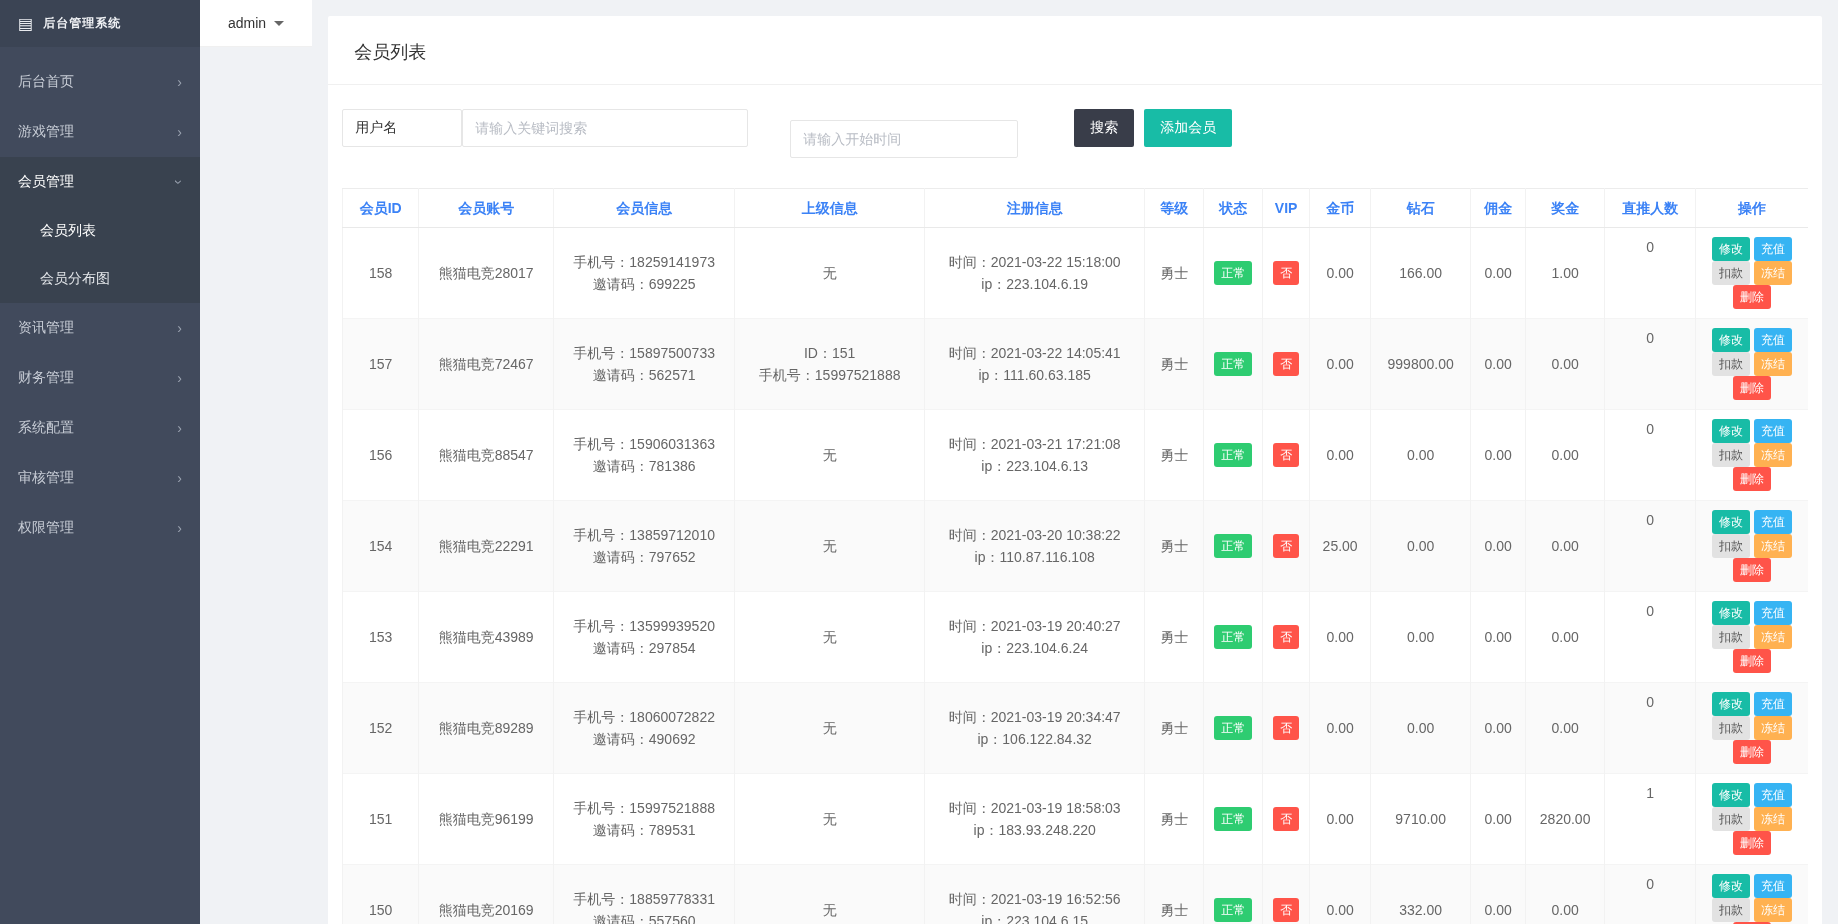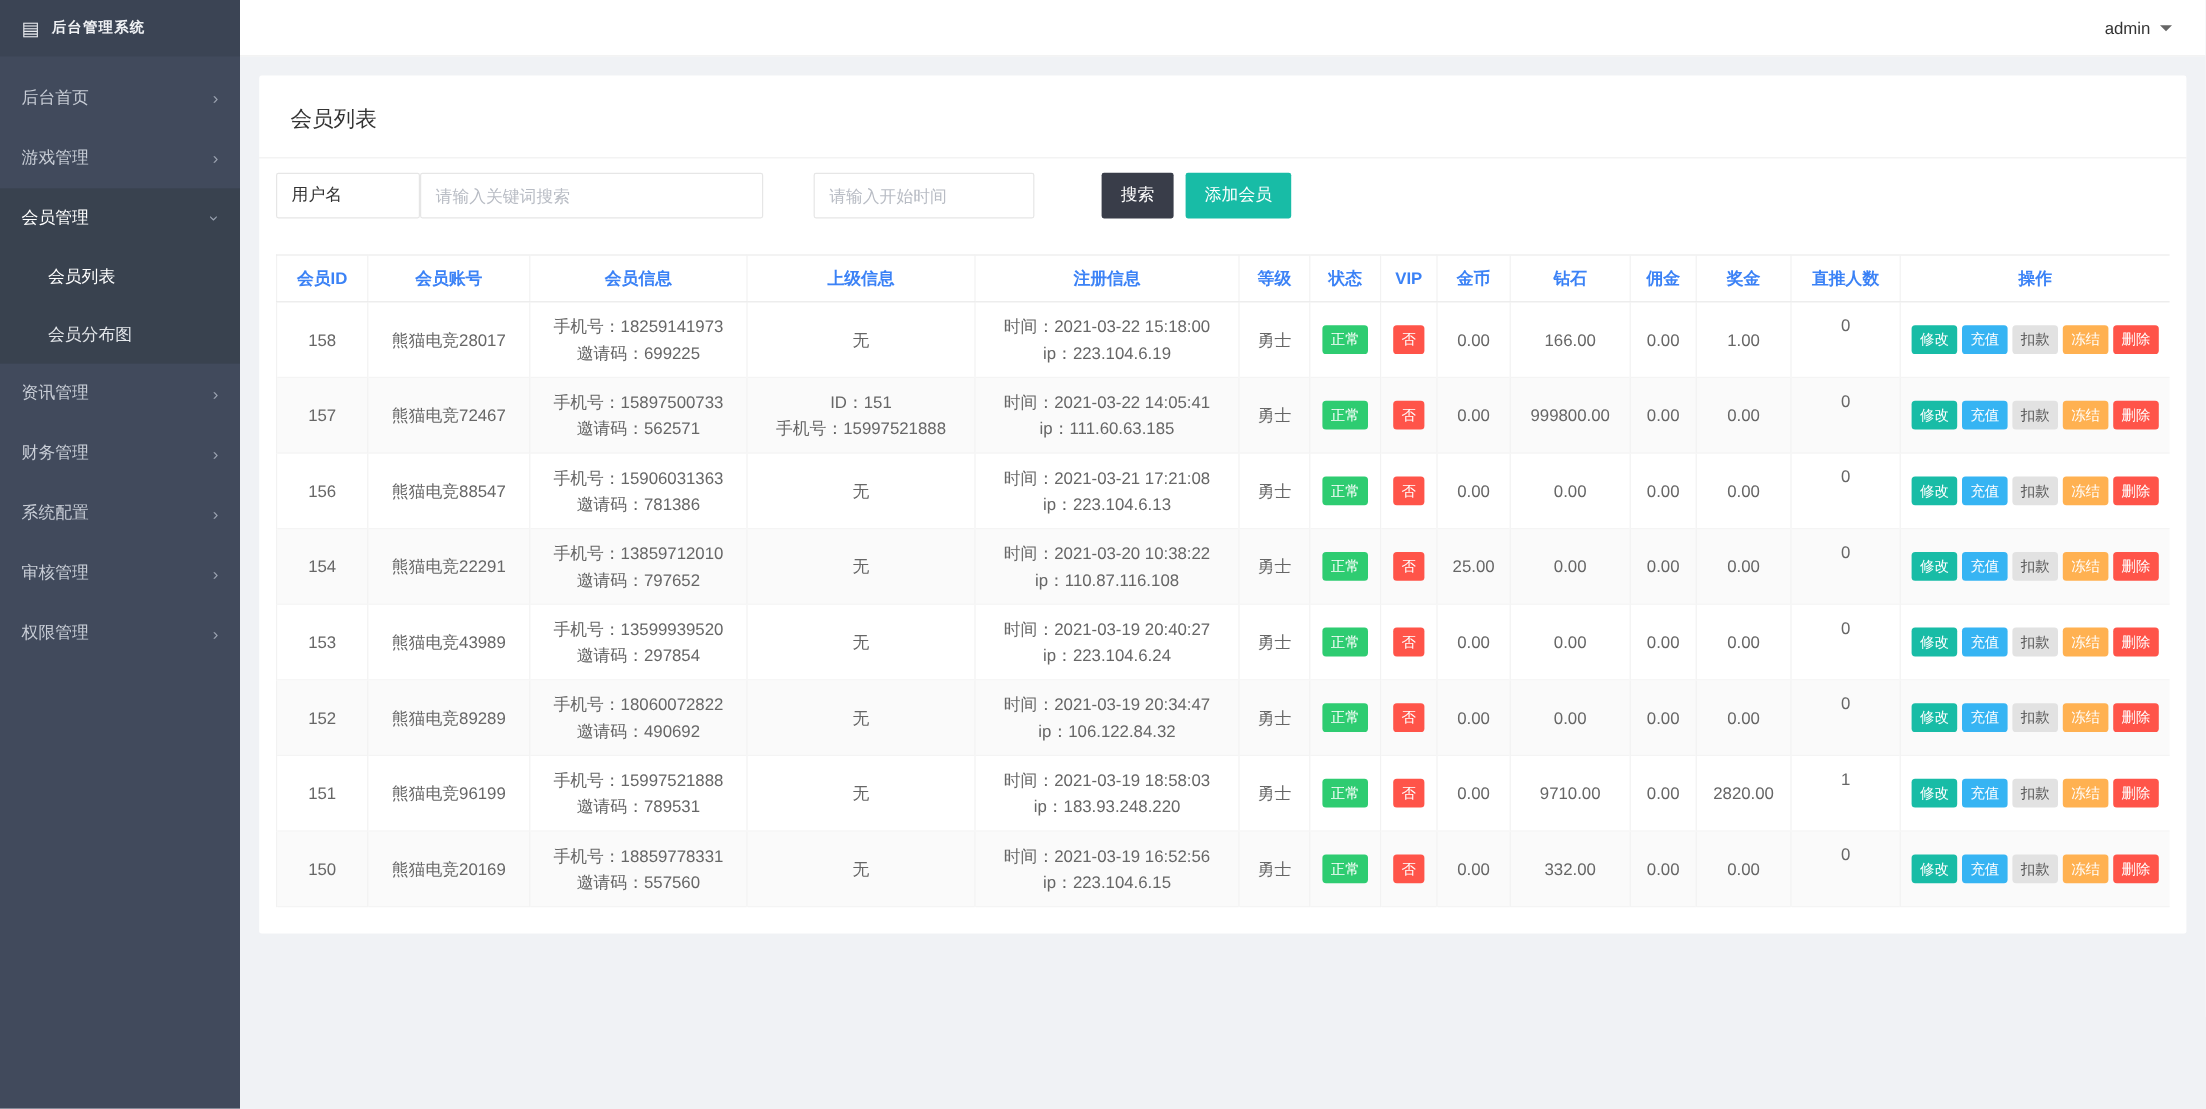--- a/index.html
+++ b/index.html
@@ -16,39 +16,39 @@
   .nav-item { height:50px; display:flex; align-items:center; justify-content:space-between;
     padding:0 18px; color:#c8cdd6; cursor:pointer; }
   .nav-group { background:#39424f; }
   .nav-group .nav-item { color:#fff; }
   .chev { font-size:14px; color:#9aa2b0; display:inline-block; }
   .chev.down { transform:rotate(90deg); }
   .sub-item { height:48px; display:flex; align-items:center; padding:0 22px 0 40px; color:#e3e6ea; cursor:pointer; }
   .sub-item.active { color:#ffffff; }
 
   
-  .main { flex:1; display:flex; flex-direction:column; min-width:0;border-radius:24px; }
+  .main { flex:1; display:flex; flex-direction:row; min-width:0;border-radius:24px; }
   .topbar { height:47px; background:#ffffff; display:flex; align-items:center; justify-content:flex-end;
     padding:0 28px; border-bottom:1px solid #f0f0f0; }
   .user-wrap { display:flex; align-items:center; gap:8px; color:#333; cursor:pointer; }
   .caret { width:0; height:0; border-left:5px solid transparent; border-right:5px solid transparent;
     border-top:5px solid #666; display:inline-block; }
   .content { flex:1; padding:16px; overflow:hidden; }
   .panel { background:#fff; border-radius:2px; padding-bottom:22px; }
   .panel-title { font-size:18px; color:#333; padding:24px 26px 20px 26px; border-bottom:1px solid #f0f0f0; }
 
   
   .filterbar { display:flex; align-items:center; padding:12px 26px 14px 14px; }
   .sel, .inp { height:38px; border:1px solid #e6e6e6; border-radius:2px; background:#fff;
     padding:0 12px; font-size:14px; color:#333; display:flex; align-items:center; }
   .sel { width:120px; }
   .inp { font-family:inherit; }
   .inp::placeholder { color:#b8bcc4; }
   .inp.keyword { width:286px; margin-right:42px; }
-  .inp.time { width:184px; }
+  .inp.time { width:228px;margin-top:23px; }
   .gap1 { width:30px; } .gap2 { width:26px; }
   .btn { border:none; border-radius:2px; height:38px; padding:0 16px; font-size:14px;
     color:#fff; cursor:pointer; font-family:Liberation Serif, serif; }
   .btn-search { background:#393d49; margin-right:10px; }
   .btn-add { background:#18bca6; }
 
   
   .table-wrap { padding:16px 14px 0 14px; }
   table { width:100%; border-collapse:collapse; table-layout:fixed; }
   th, td { border-right:1px solid #f2f2f2; text-align:center; vertical-align:middle;

